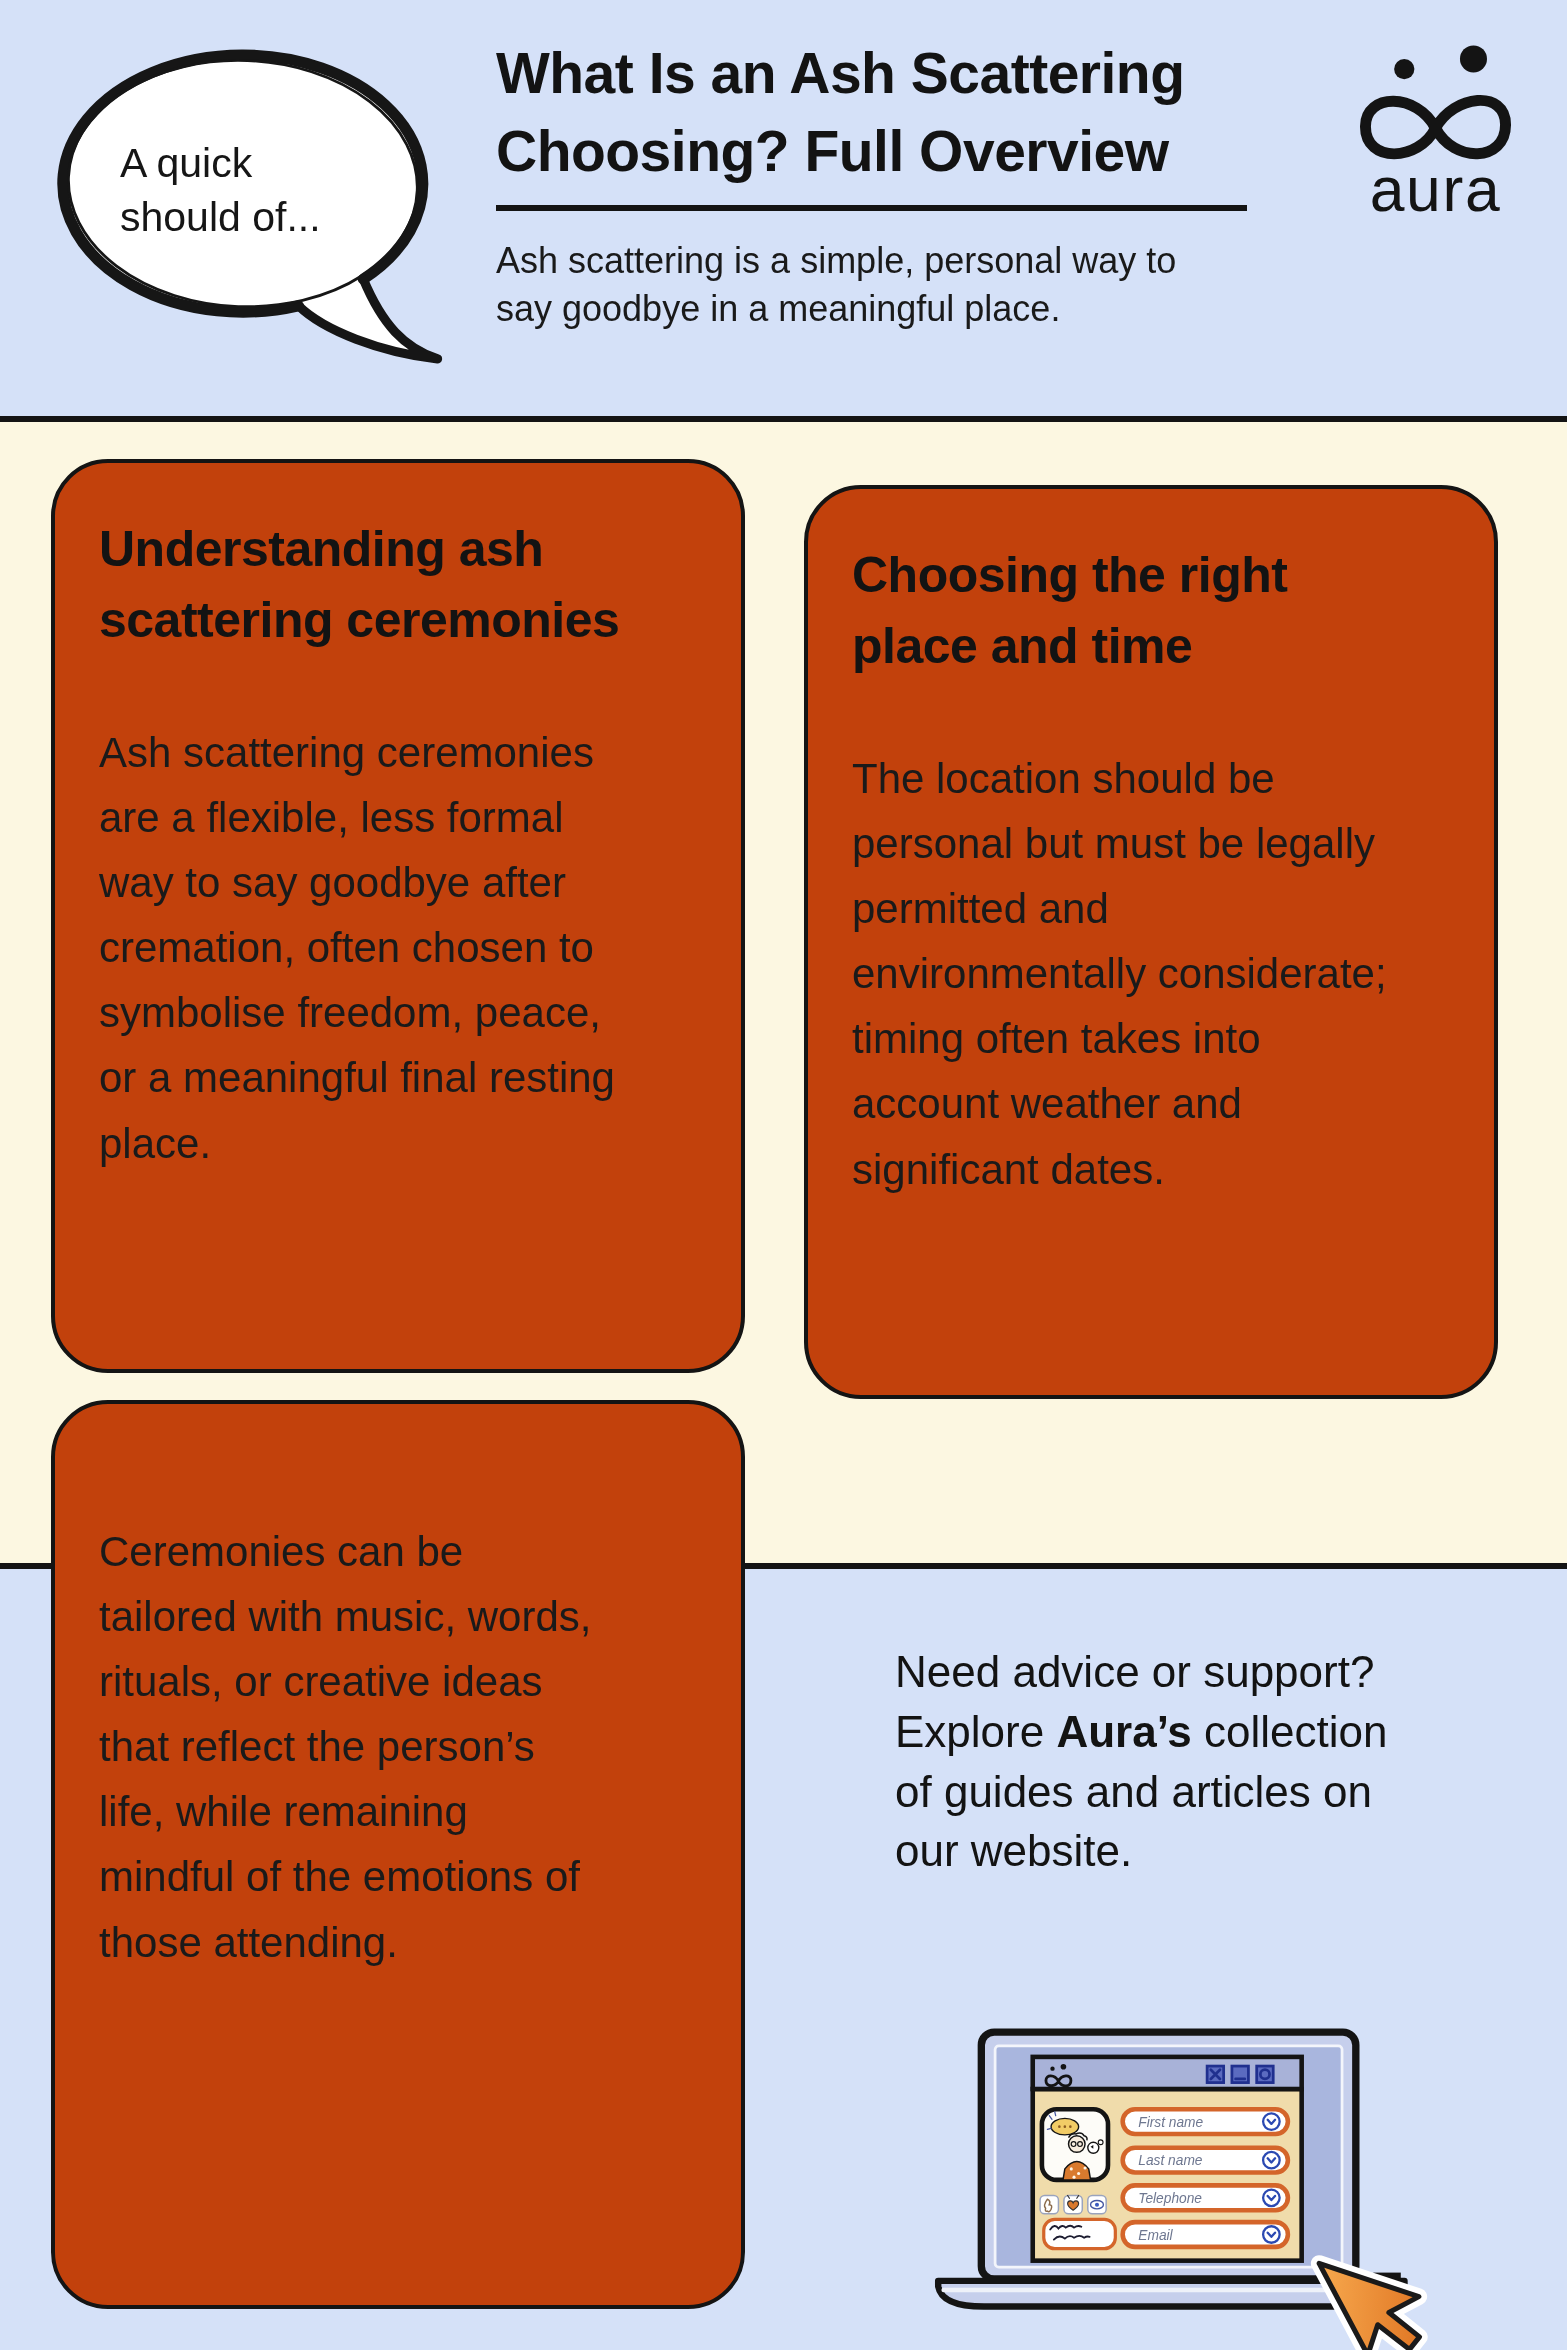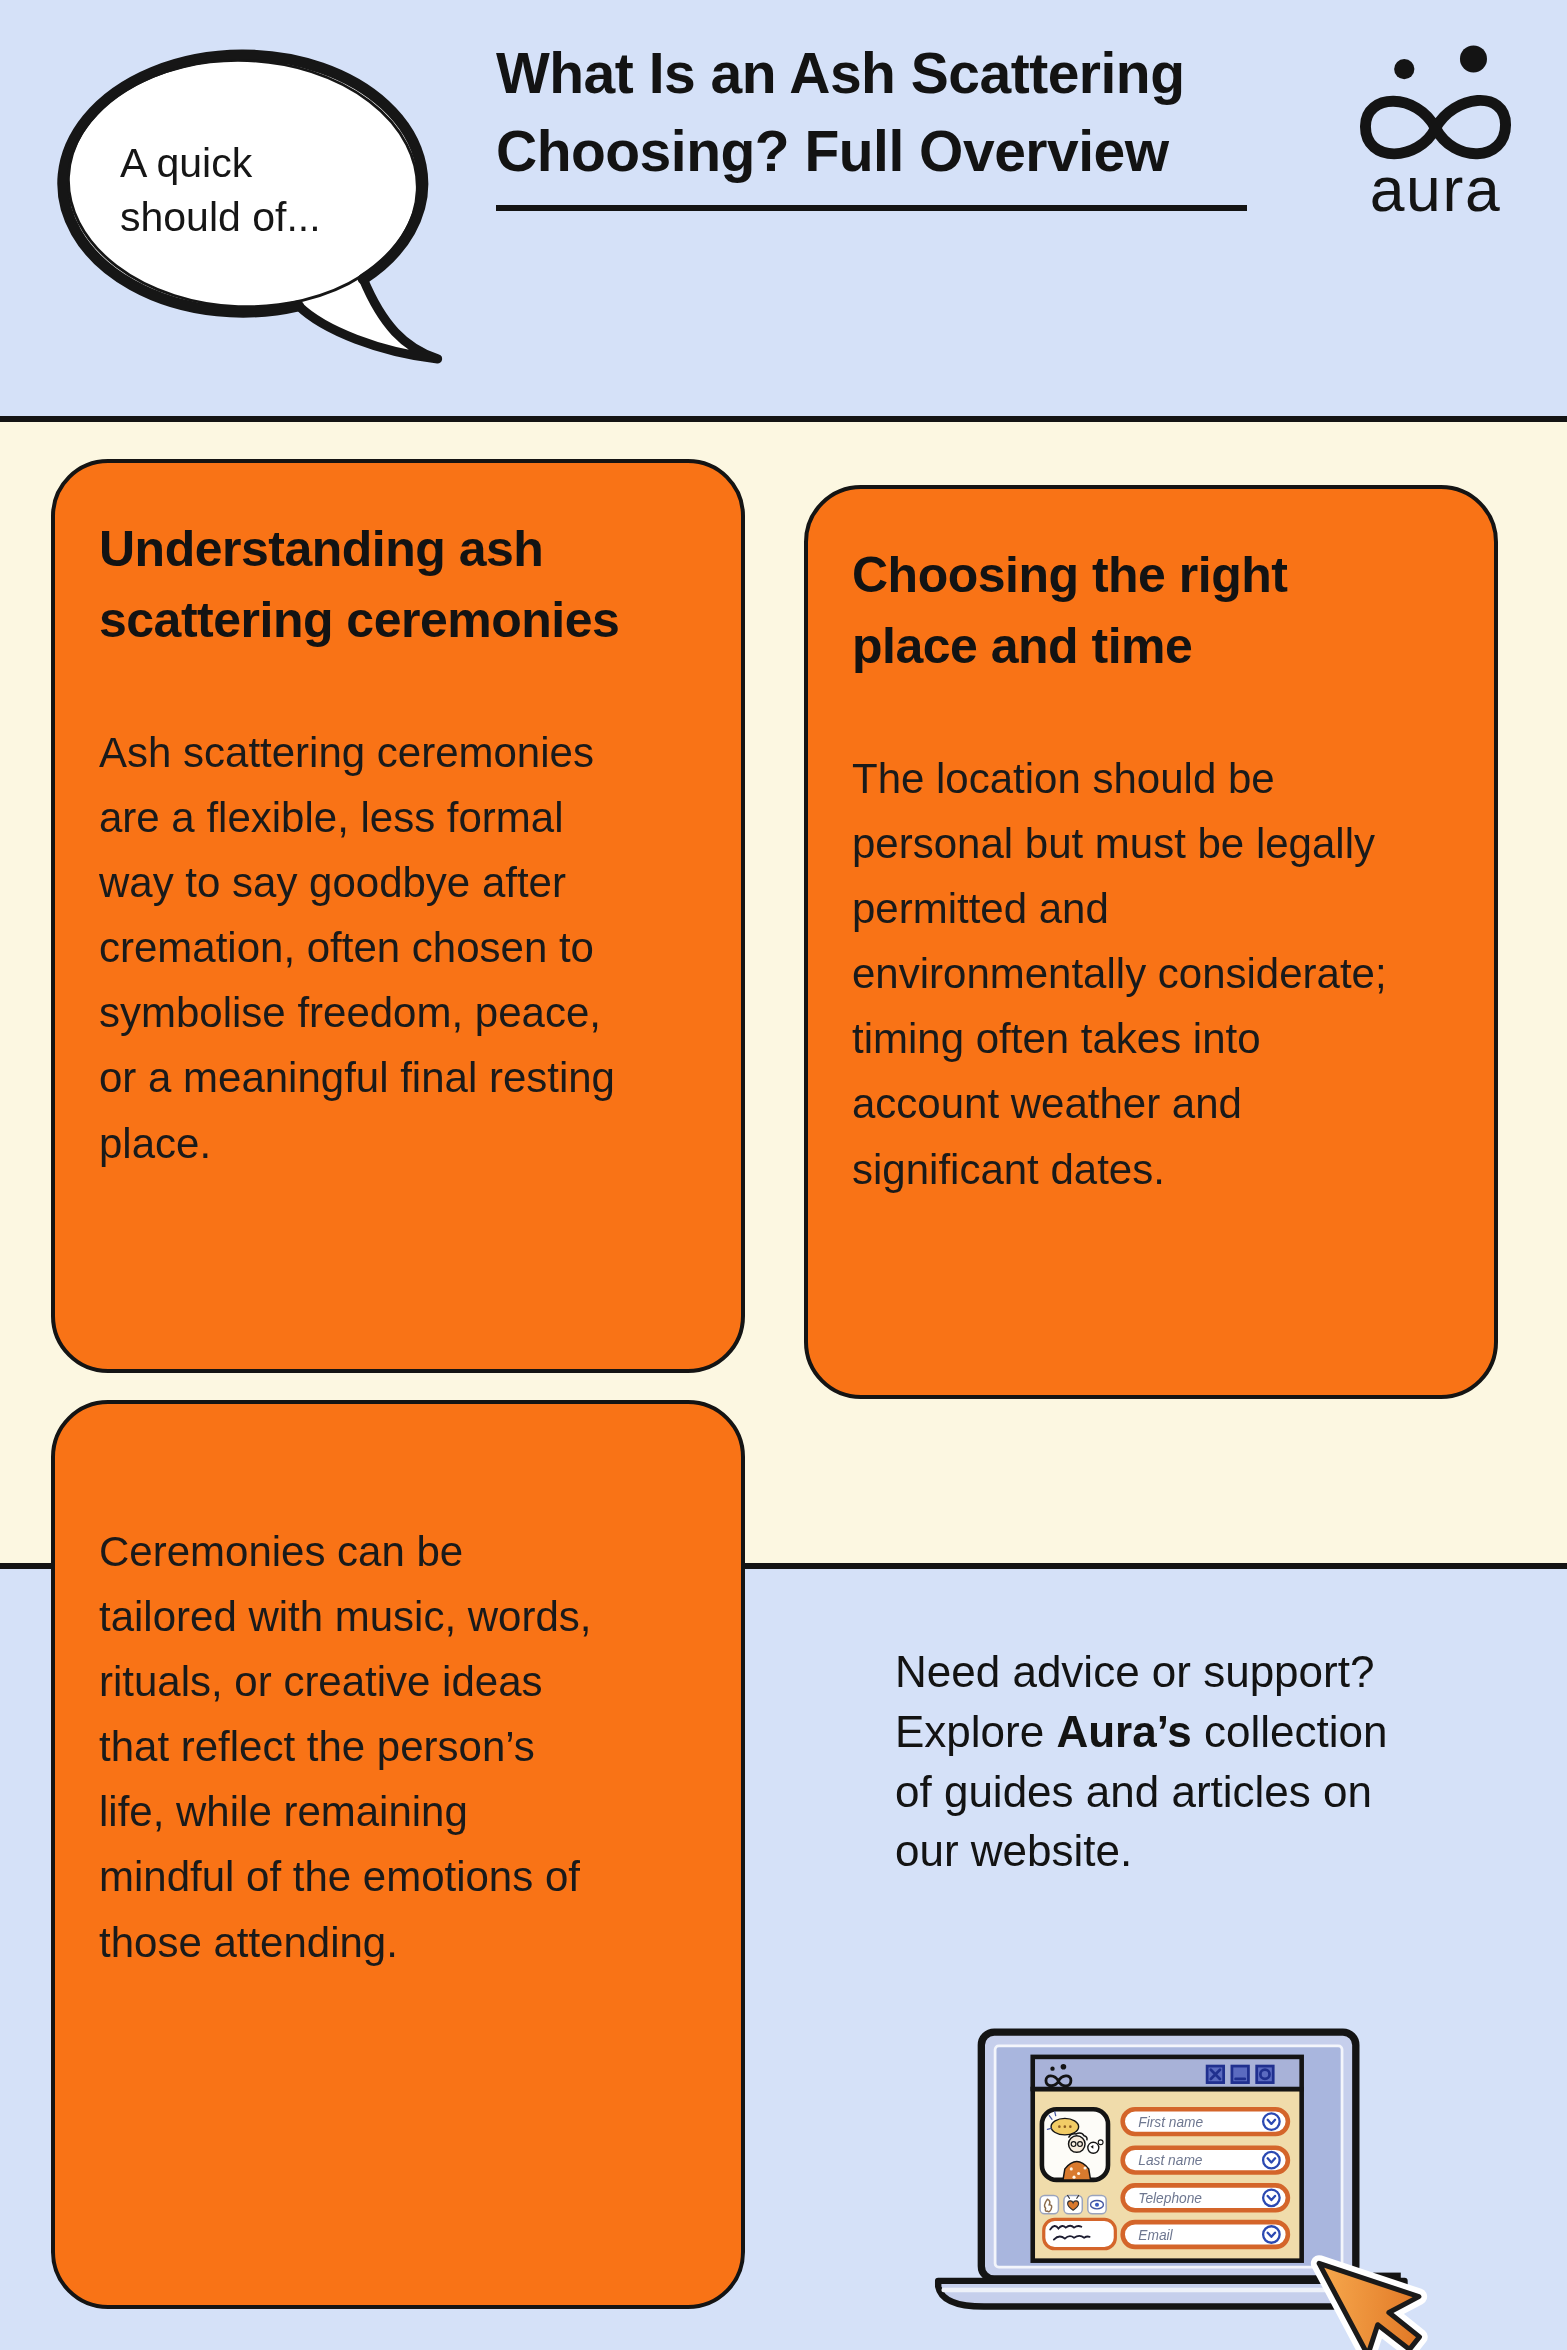--- a/index.html
+++ b/index.html
@@ -34,21 +34,21 @@
   .subtitle{
     margin:26px 0 0 0;font-size:36px;line-height:1.34;white-space:pre-line;color:#1a1a1a;
   }
 
   
   .logo{position:absolute;left:1330px;top:35px;width:211px;height:193px;z-index:3;}
 
   
   .card{
     position:absolute;box-sizing:border-box;width:694px;
-    background:#f97316;border:4.6px solid #141414;border-radius:57px;
+    background:#c2410c;border:4.6px solid #141414;border-radius:57px;
     padding:51px 44px;z-index:4;
   }
   .card-1{left:51px;top:459px;height:914px;}
   .card-2{left:804px;top:459px;height:914px;margin-top:26px;}
   .card-3{left:51px;top:1400px;height:909px;}
   .card-title{
     margin:0;font-size:50px;line-height:1.42;font-weight:700;
     letter-spacing:-0.5px;white-space:pre-line;color:#131313;
   }
   .card-body{
@@ -87,20 +87,22 @@
       <ellipse cx="212" cy="152" rx="190" ry="134" fill="none" stroke="#161616" stroke-width="3" transform="rotate(2.2 212 152)"></ellipse>
     </svg>
     <div class="bubble-text">A quick
 should of...</div>
   </div>
 
   <div class="title-block">
     <h1 class="page-title">What Is an Ash Scattering
 Choosing? Full Overview</h1>
     <div class="title-underline"></div>
+    <p class="subtitle">Ash scattering is a simple, personal way to
+say goodbye in a meaningful place.</p>
   </div>
 
   <div class="logo">
     <svg width="211" height="193" viewBox="0 0 250 212">
       <path d="M125,102 C105,142 42,144 42,100 C42,60 103,60 125,102
                C147,144 208,142 208,98 C208,56 147,62 125,102" fill="none" stroke="#141414" stroke-width="13" stroke-linecap="round"></path>
       <circle cx="88" cy="32" r="12" fill="#141414"></circle>
       <circle cx="170" cy="20" r="16" fill="#141414"></circle>
       <text x="125" y="200" text-anchor="middle" font-size="74" letter-spacing="2" fill="#141414">aura</text>
     </svg>

